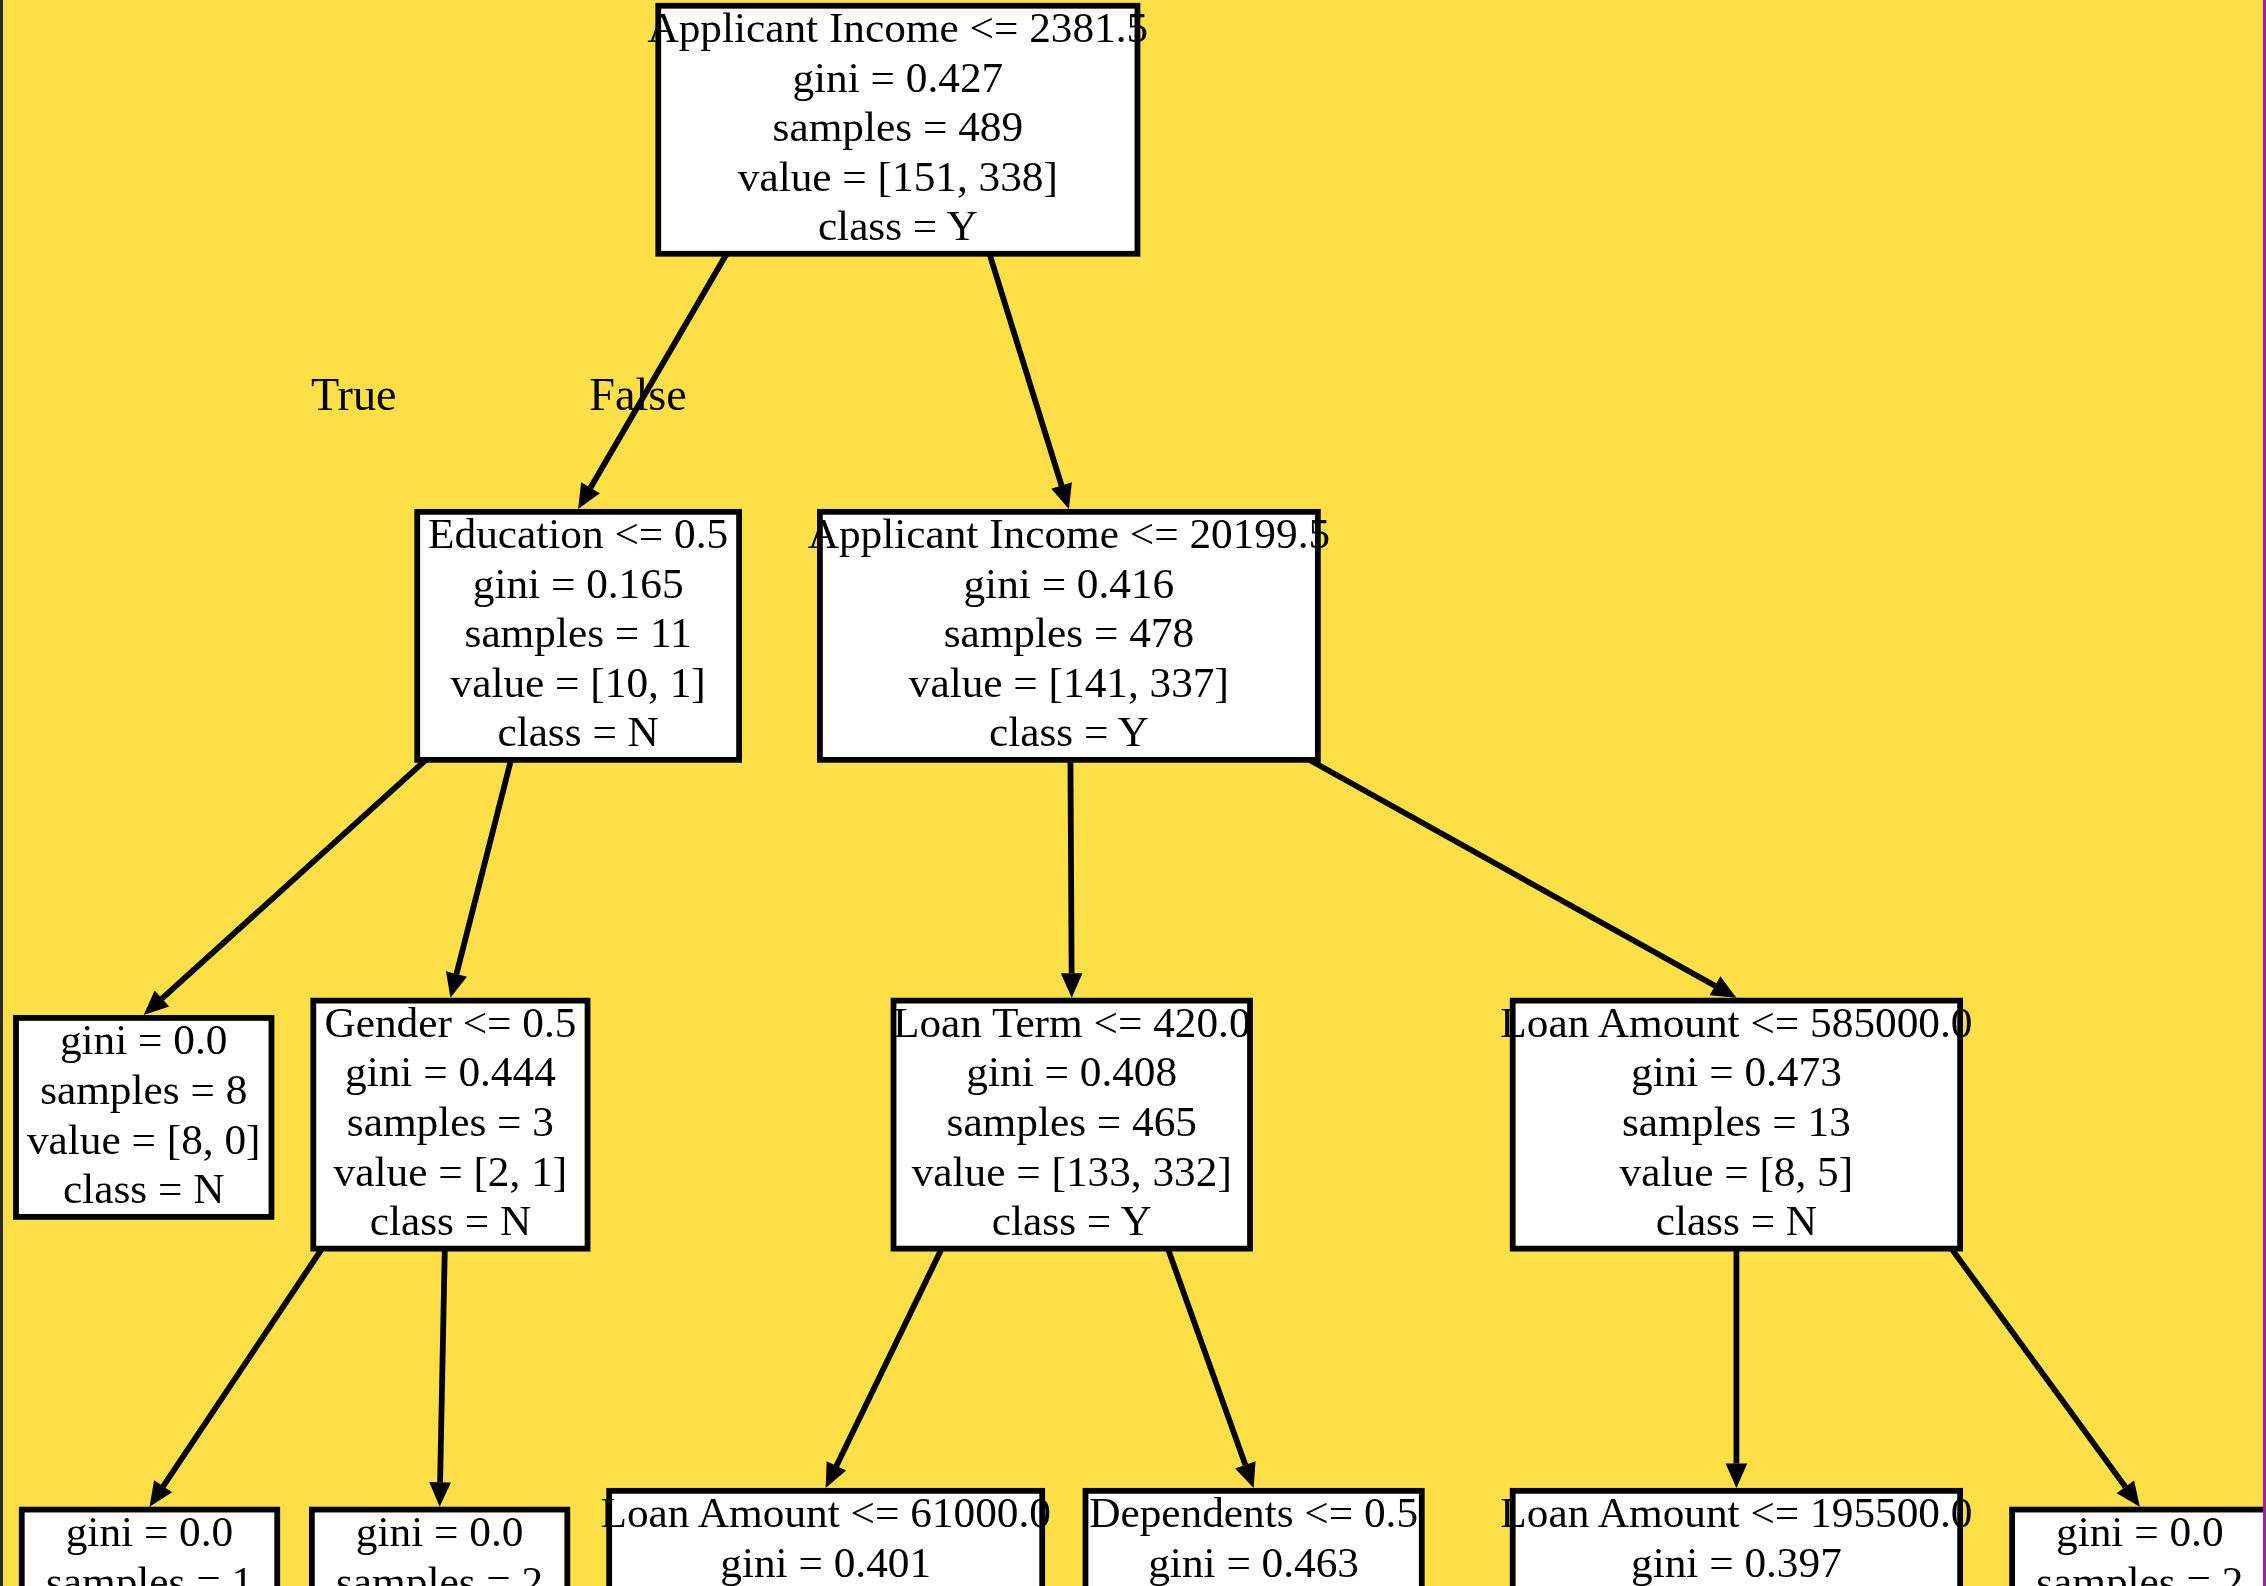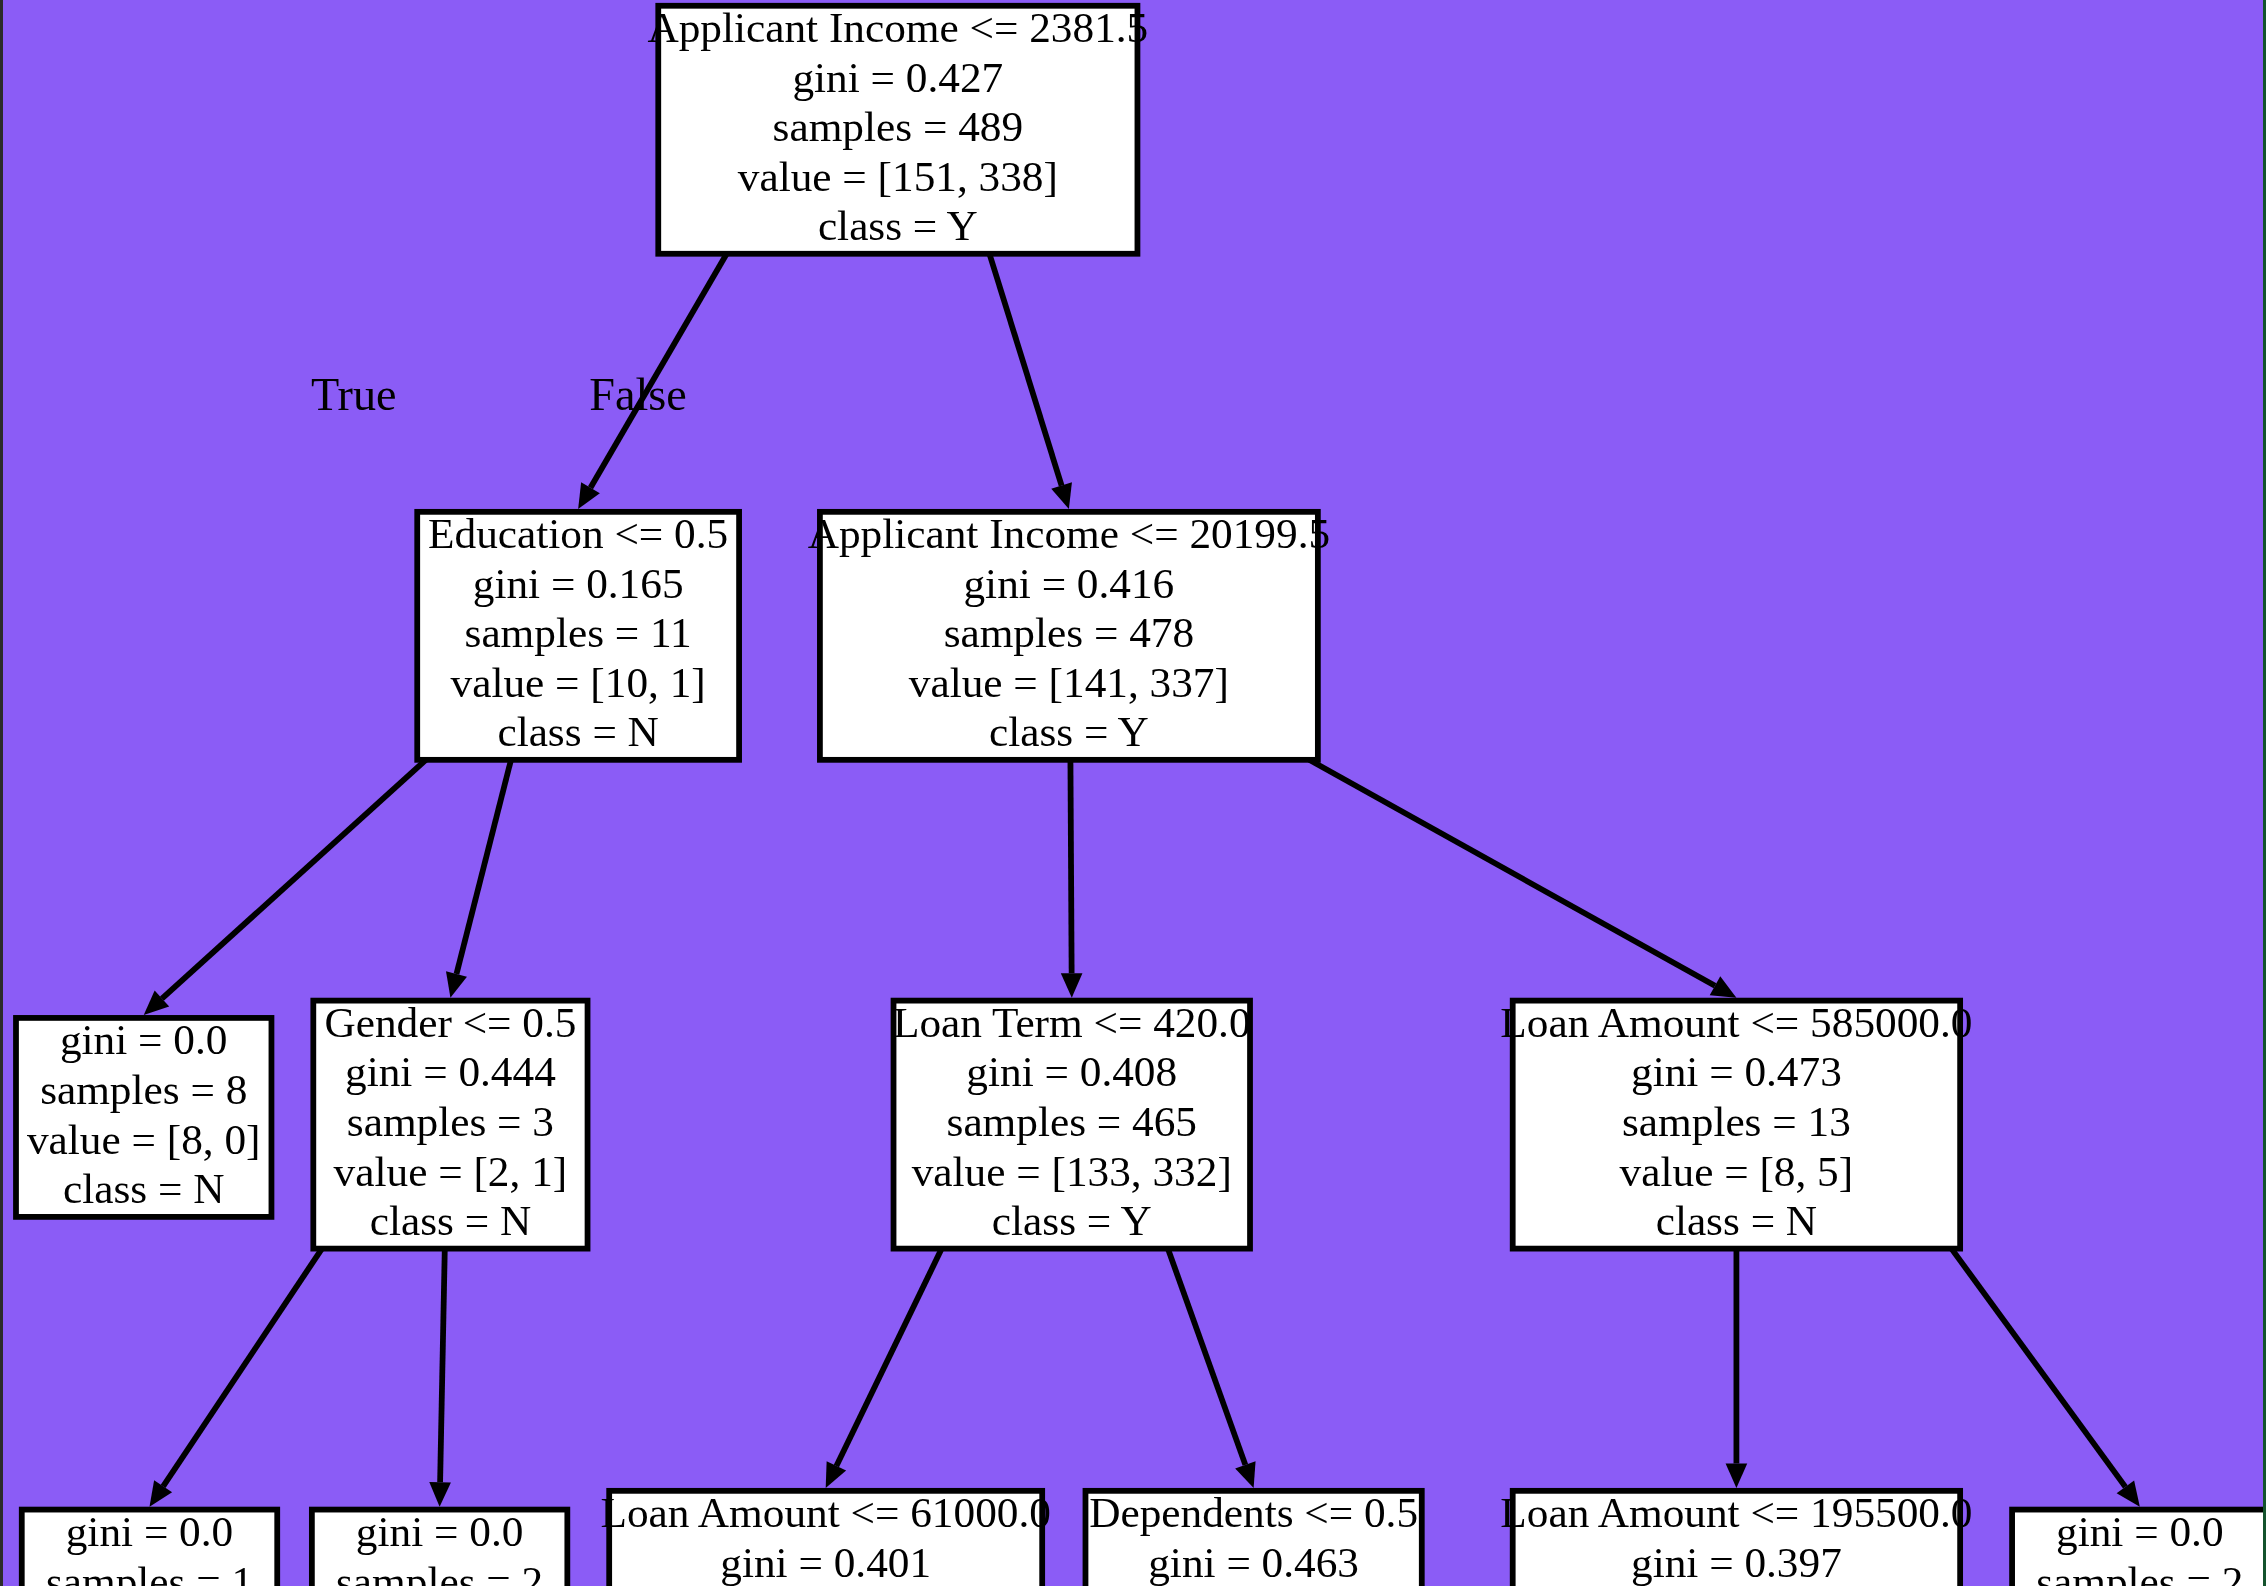--- a/index.html
+++ b/index.html
@@ -4,23 +4,23 @@
 <style>
   html, body {
     margin: 0;
     padding: 0;
     background: #ffffff;
   }
   #page {
     position: relative;
     width: 2266px;
     height: 1586px;
-    background: #8b5cf6;
+    background: #fde047;
     border-left: 3px solid #2b2b2b;
-    border-right: 3px solid #14532d;
+    border-right: 3px solid #a21caf;
     box-sizing: border-box;
     overflow: hidden;
   }
   svg#tree {
     position: absolute;
     left: 0;
     top: 0;
     width: 2266px;
     height: 1586px;
     display: block;

